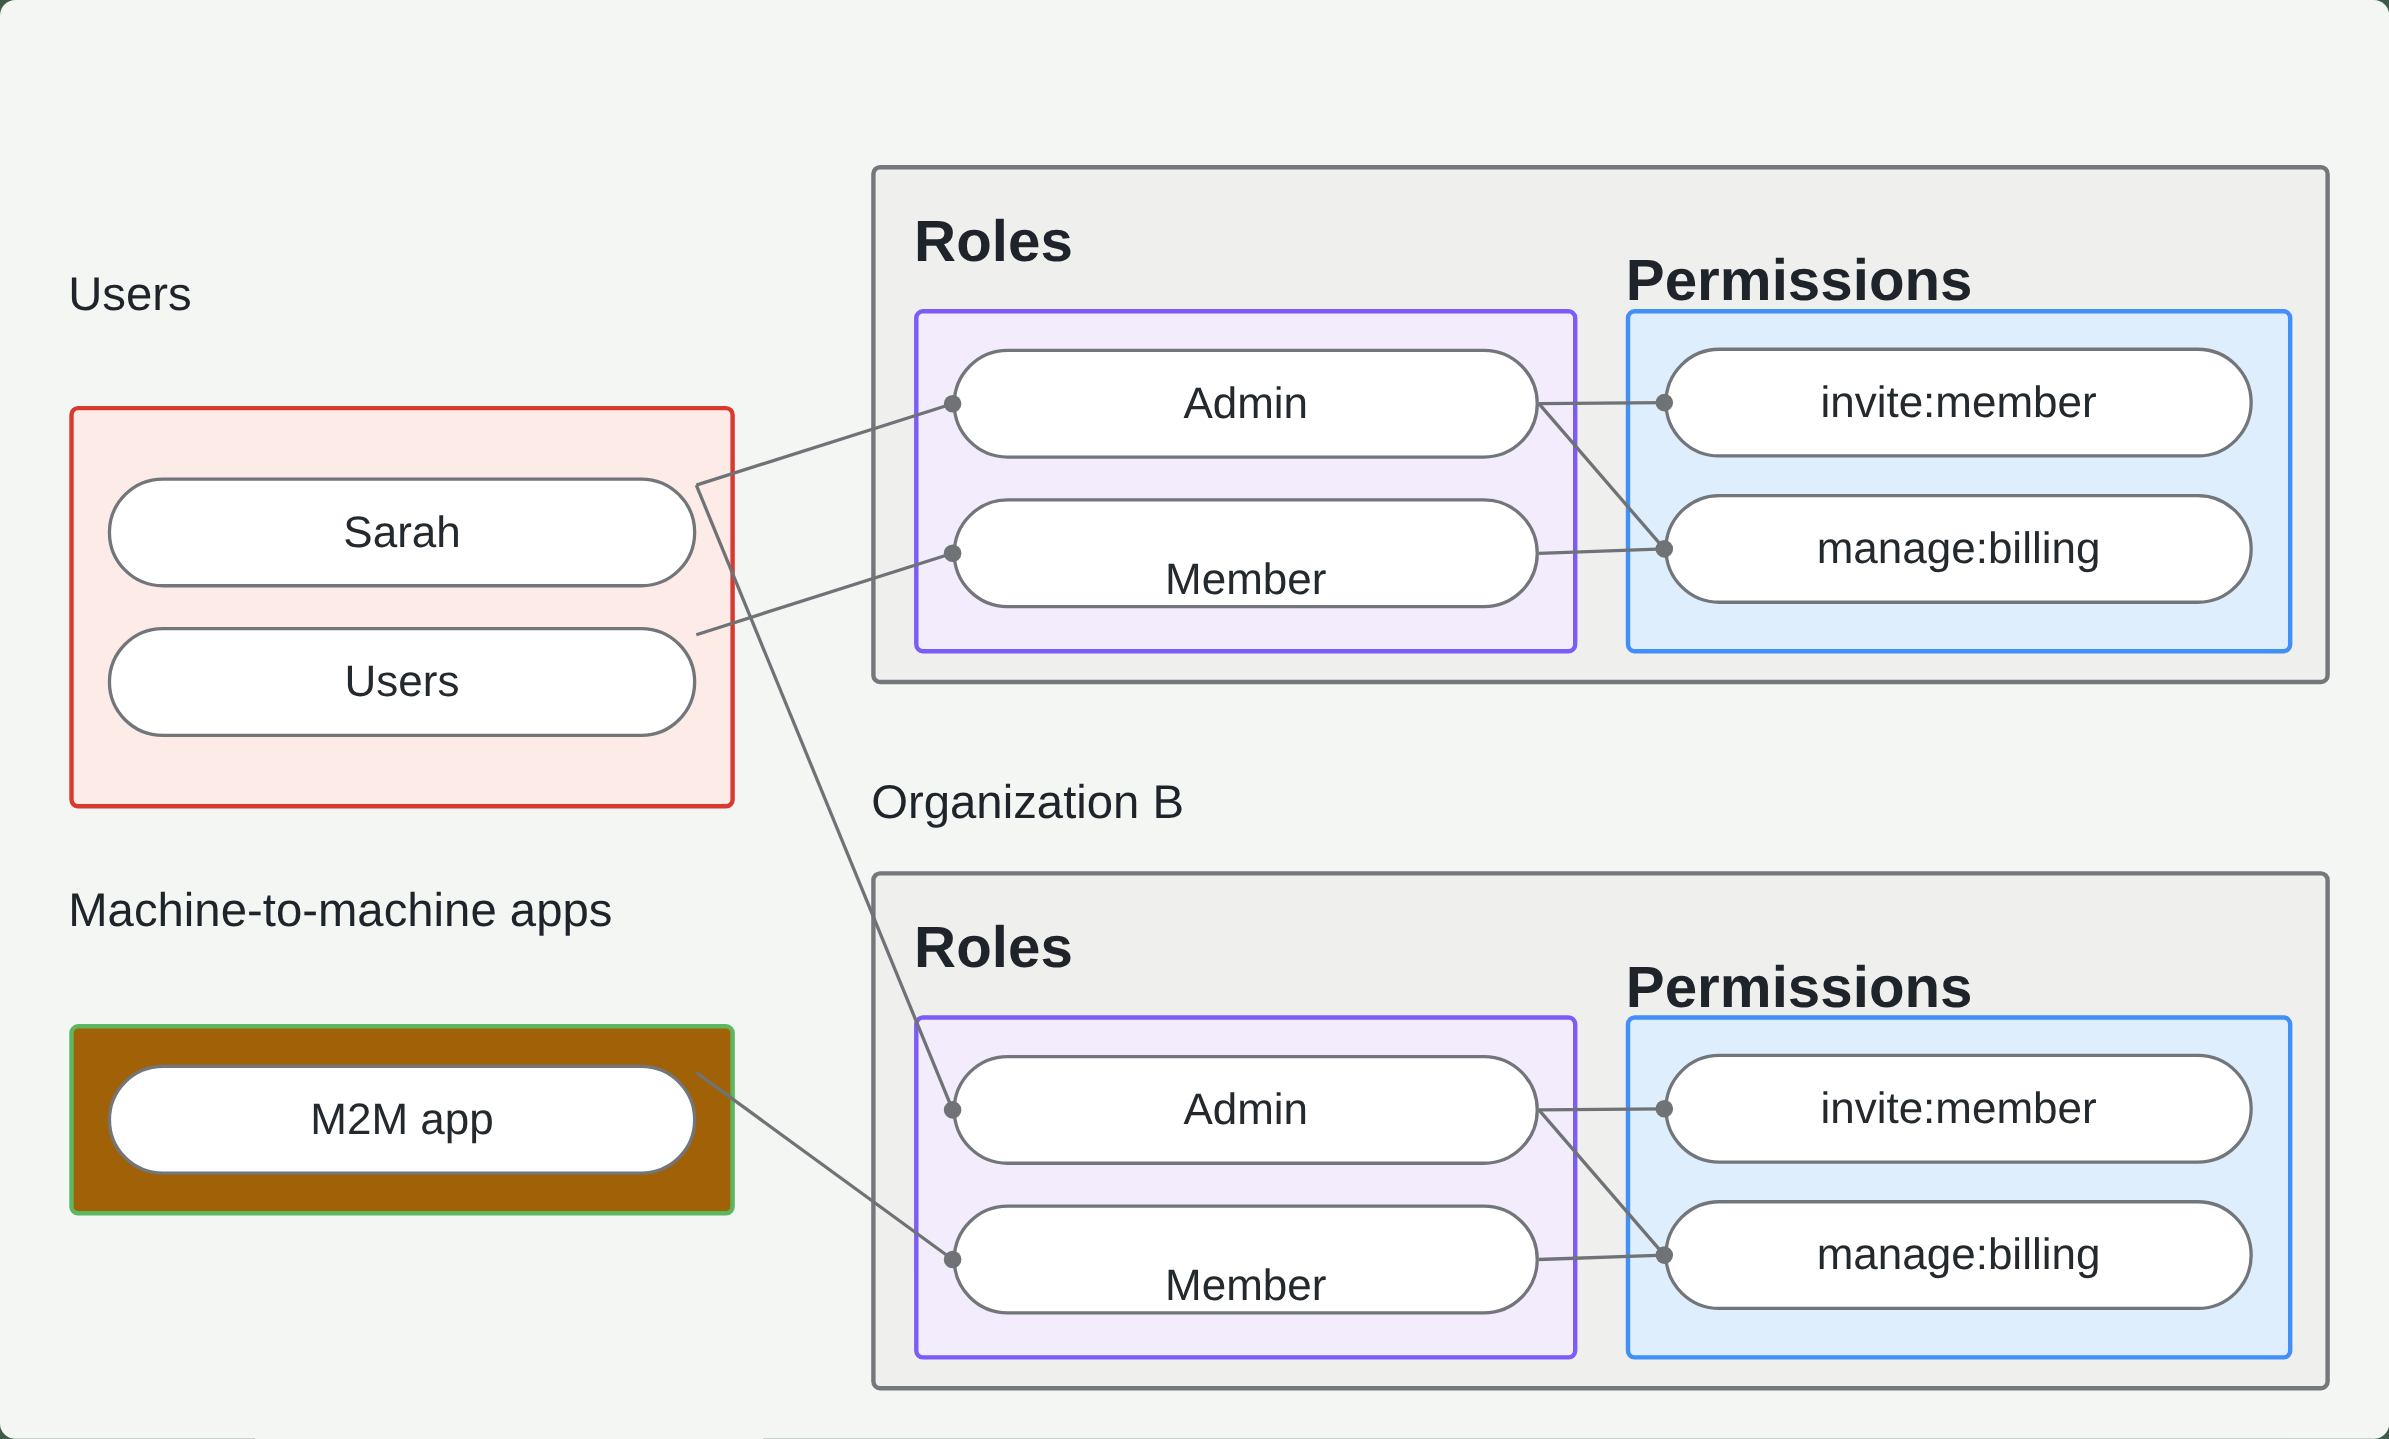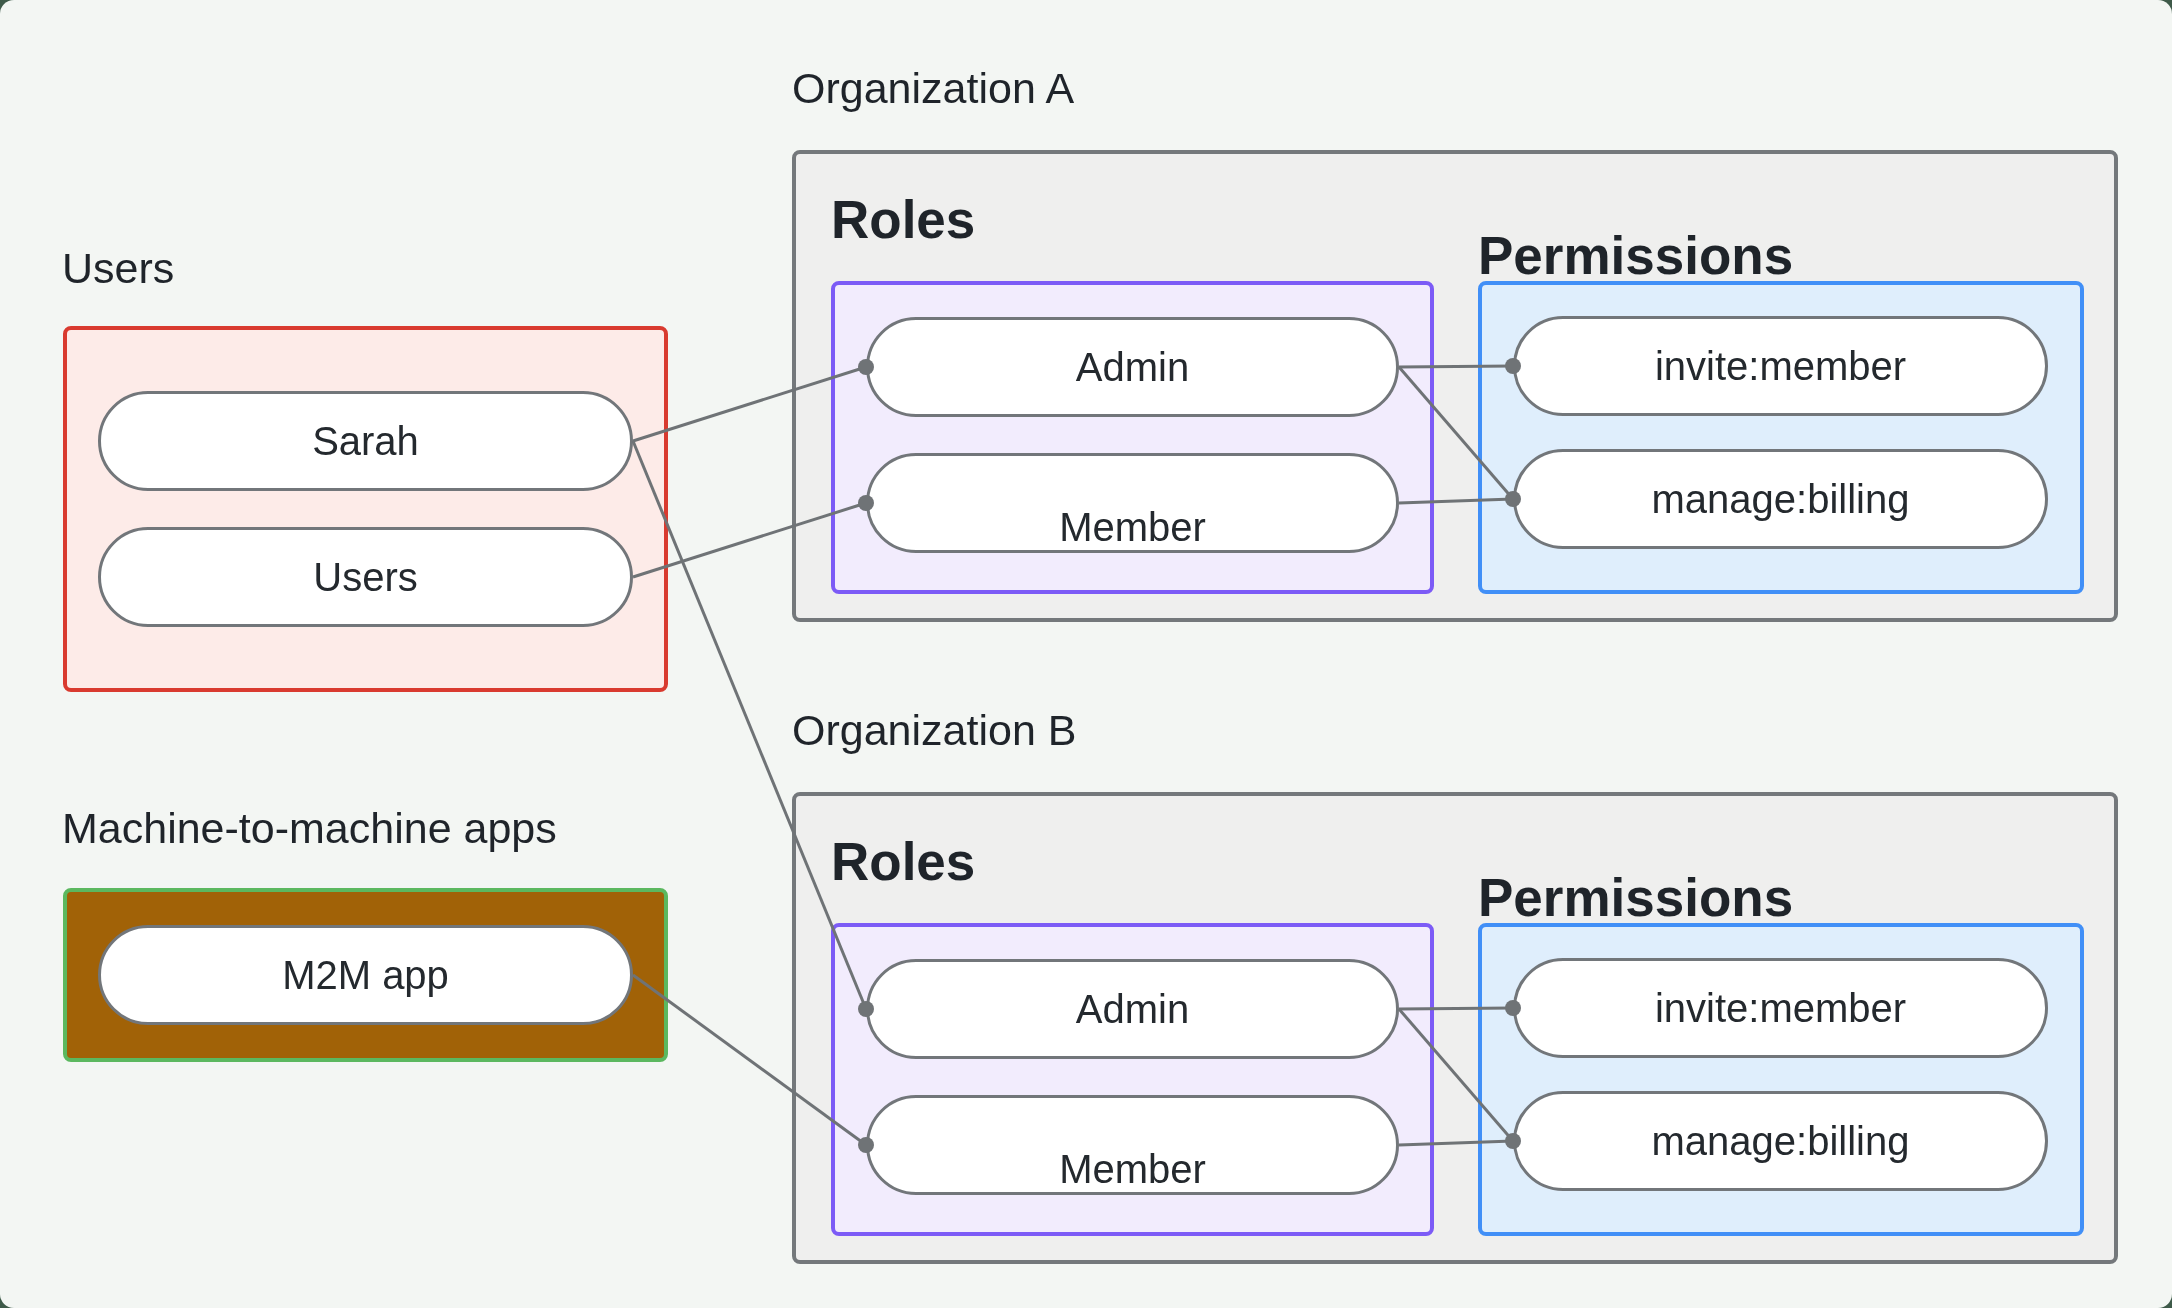--- a/index.html
+++ b/index.html
@@ -34,20 +34,21 @@
     color: #1f242a;
     line-height: 48px;
     white-space: nowrap;
     z-index: 2;
   }
   .group-box {
     position: absolute;
     box-sizing: border-box;
     border-radius: 8px;
     z-index: 1;
+    margin-top: 43px;
   }
   #users-box {
     left: 63px; top: 326px;
     width: 605px; height: 366px;
     background: #fdebe8;
     border: 4px solid #d93a2f;
   }
   #m2m-box {
     left: 63px; top: 888px;
     width: 605px; height: 174px;
@@ -168,21 +169,20 @@
   </div>
 
   <div class="section-label" style="left:62px; top:804px;">Machine-to-machine apps</div>
 
   <div class="group-box" id="m2m-box">
     <div class="pill" id="pill-m2m">
       <span>M2M app</span>
     </div>
   </div>
 
-  <div class="section-label" style="left:792px; top:64px;">Organization A</div>
 
   <div class="org-box" id="org-a-box">
     <div class="sub-label roles">Roles</div>
     <div class="sub-box roles">
       <div class="pill role-1">
         <span>Admin</span>
       </div>
       <div class="pill role-2">
         <span>Member</span>
       </div>

